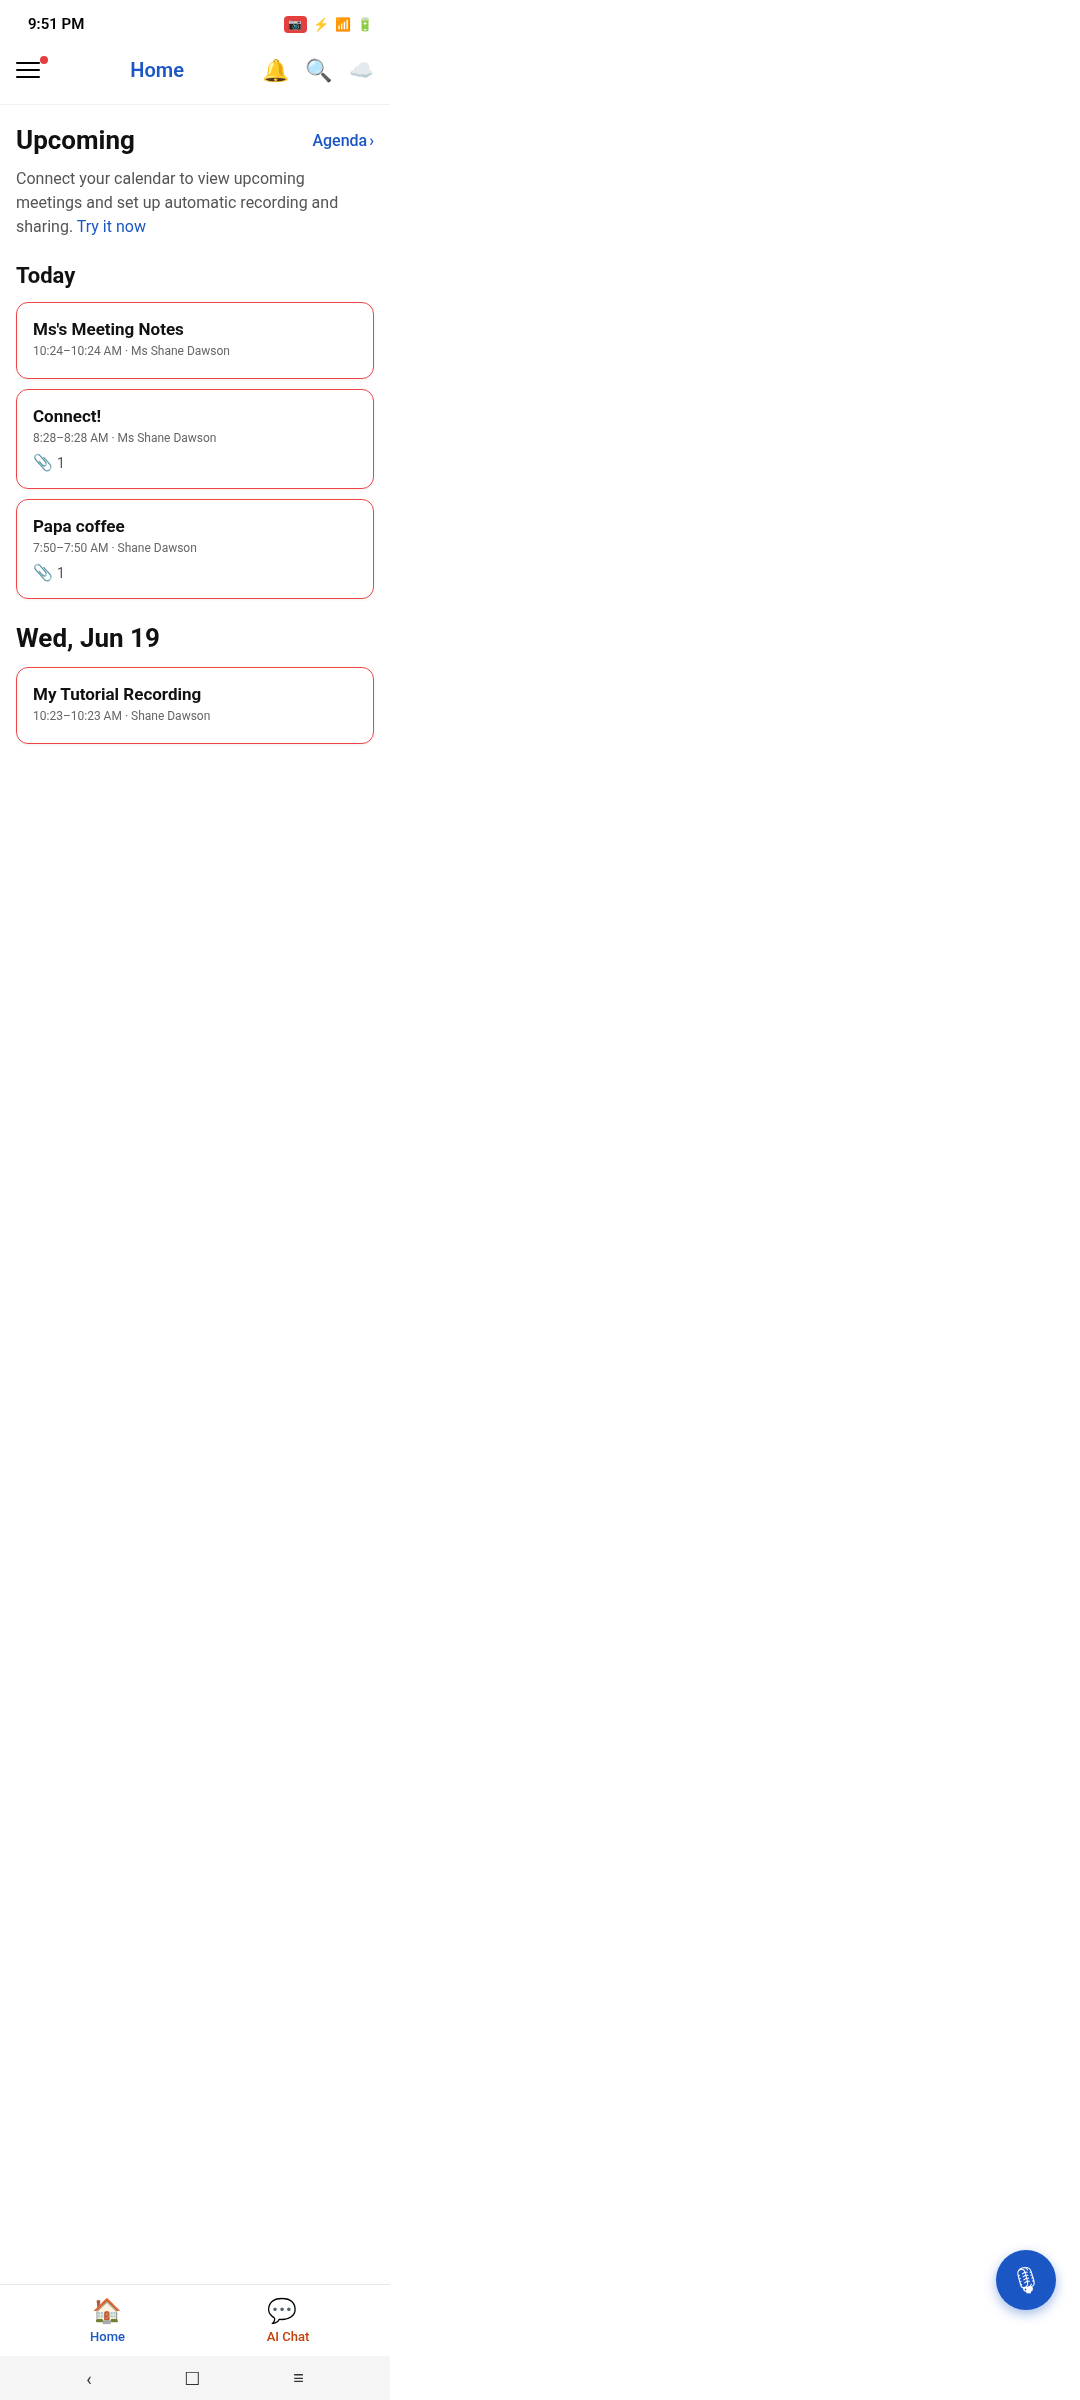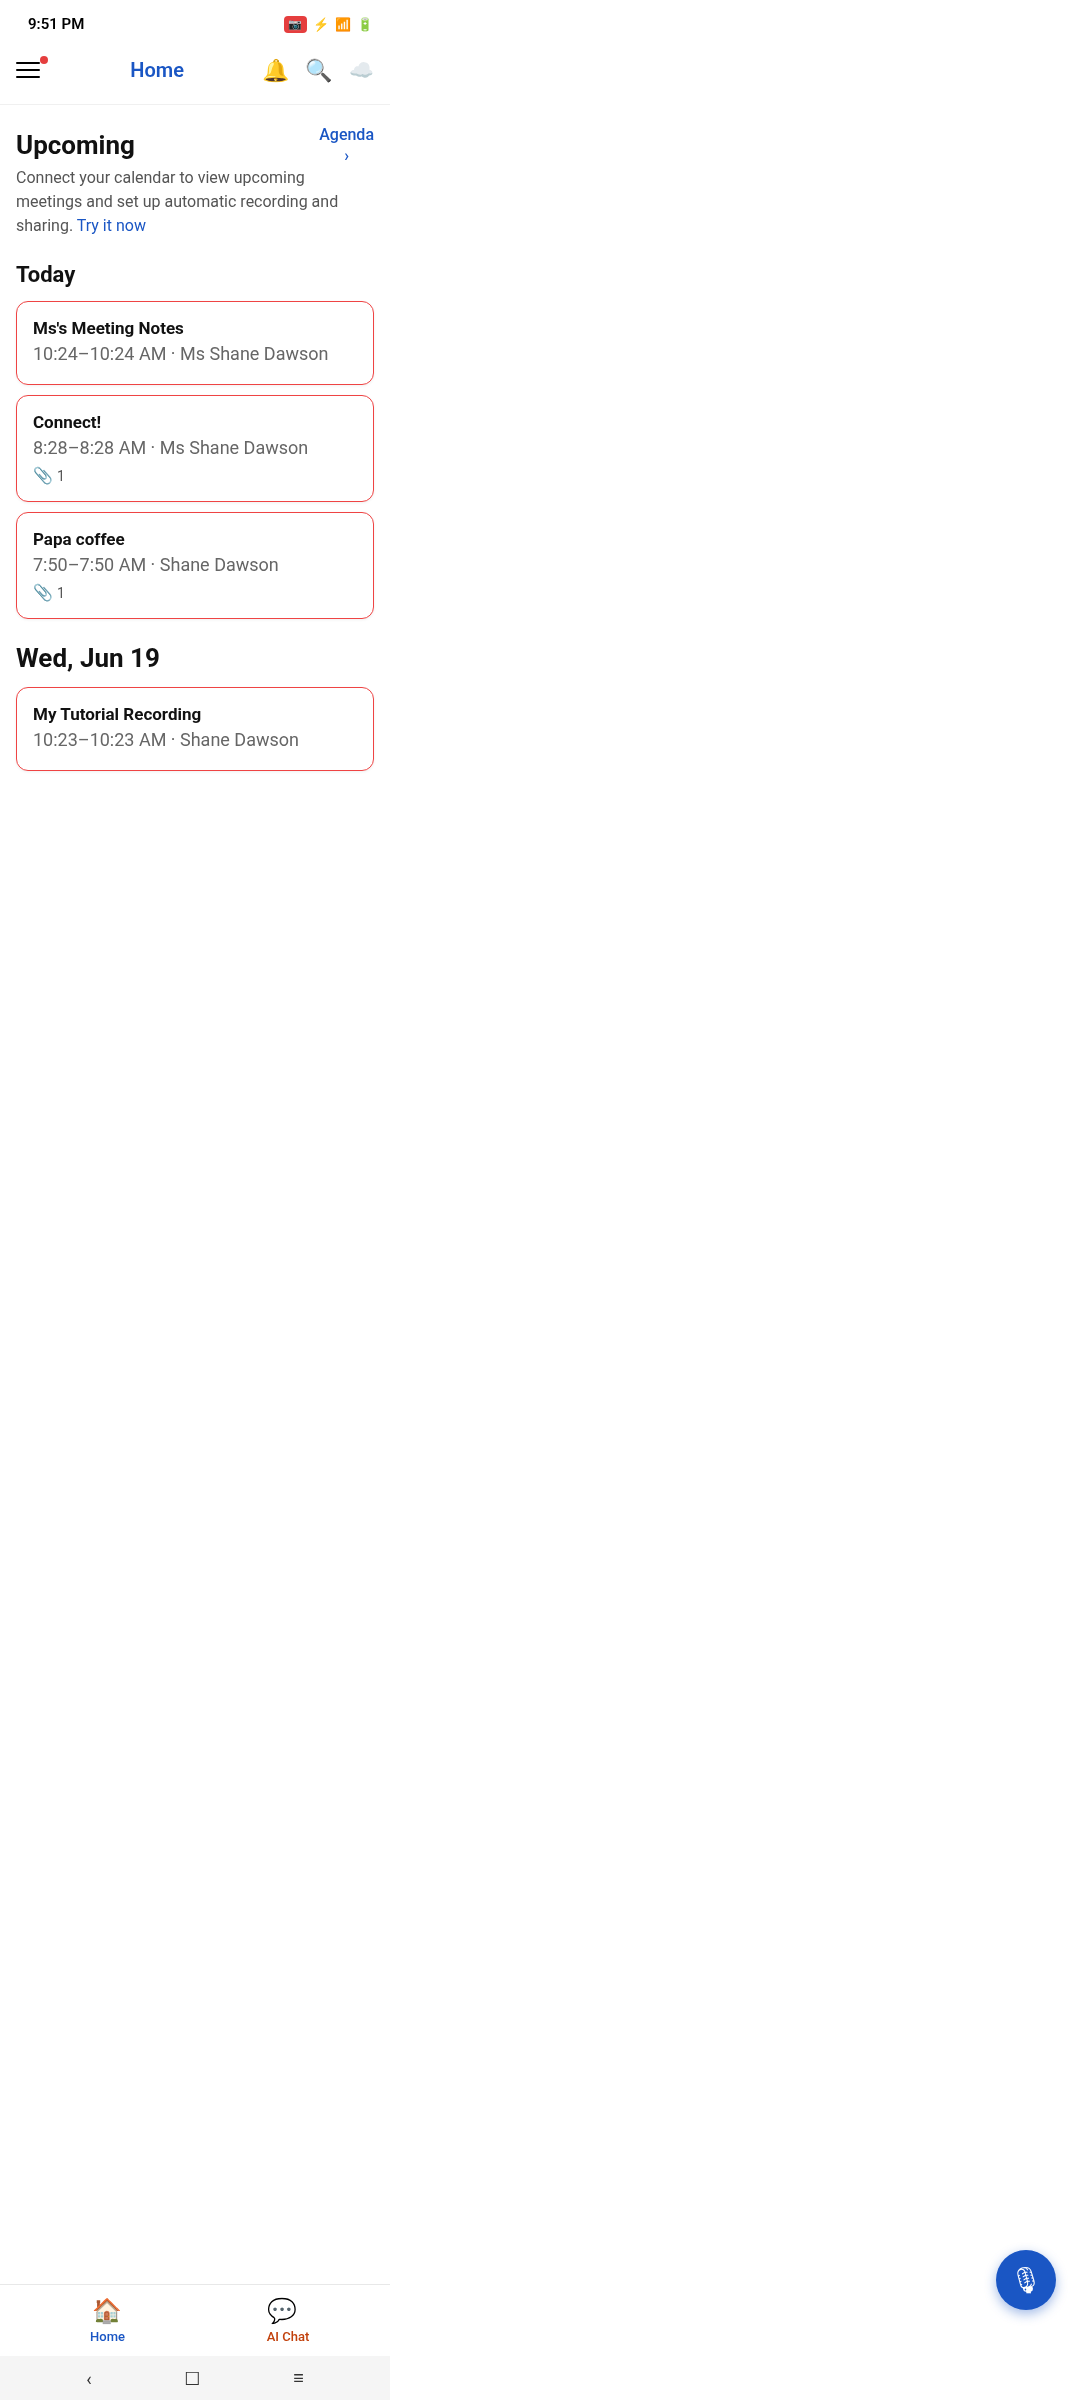--- a/index.html
+++ b/index.html
@@ -120,41 +120,40 @@
     .main-content {
       padding: 0 16px;
       padding-bottom: 100px;
     }
 
     
     .section-header {
       display: flex;
       justify-content: space-between;
       align-items: center;
-      margin-bottom: 1px;
+      margin-bottom: 12px;
     }
 
     .section-title {
       font-size: 26px;
       font-weight: 700;
       color: #111;
       margin-top: 16px;
     }
 
     .agenda-link {
       color: #1a56c4;
       font-size: 16px;
       font-weight: 500;
       text-decoration: none;
       display: flex;
       align-items: center;
       gap: 2px;
       margin-top: 16px;
       cursor: pointer;
-      flex-direction: column;
     }
 
     .connect-text {
       font-size: 16px;
       color: #555;
       line-height: 1.5;
       margin-bottom: 8px;
     }
 
     .try-link {
@@ -186,21 +185,21 @@
     }
 
     .meeting-title {
       font-size: 17px;
       font-weight: 700;
       color: #111;
       margin-bottom: 5px;
     }
 
     .meeting-meta {
-      font-size: 18px;
+      font-size: 12px;
       color: #666;
       margin-bottom: 4px;
     }
 
     .meeting-actions {
       display: flex;
       align-items: center;
       gap: 4px;
       margin-top: 8px;
     }

